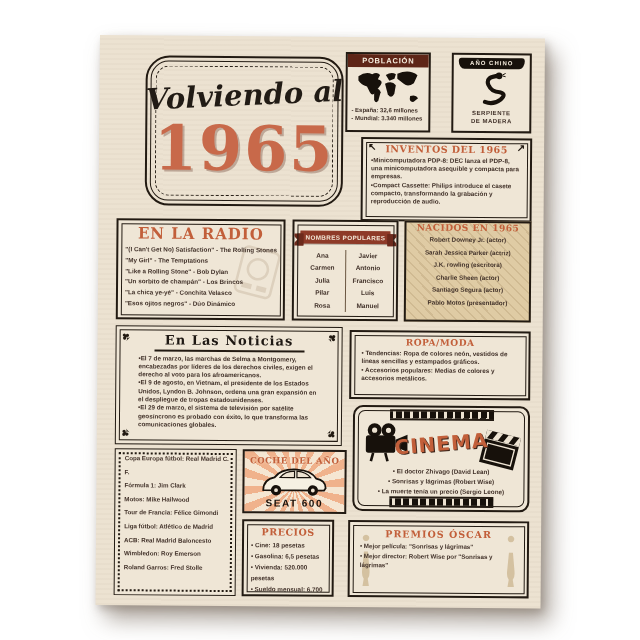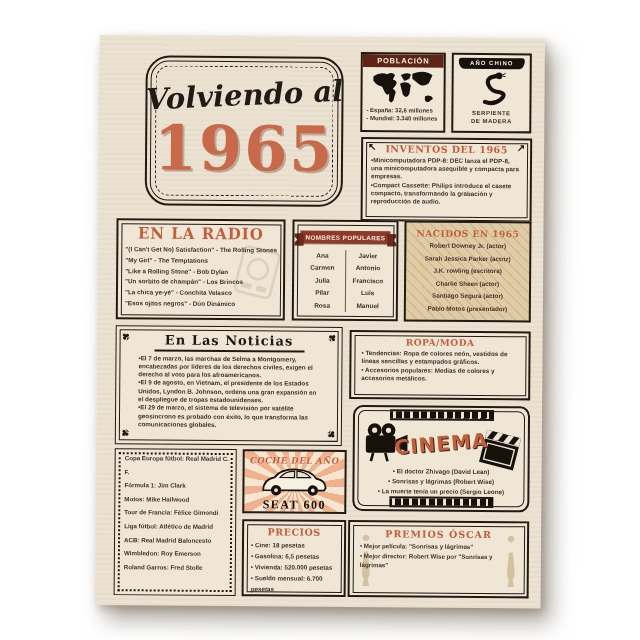--- a/index.html
+++ b/index.html
@@ -35,21 +35,21 @@
   .tf-m{position:absolute;inset:5px;border:1.5px solid var(--ink);border-radius:18px;}
   .tf-i{position:absolute;inset:10px;border:1.6px dashed var(--ink);border-radius:14px;}
   .title-script{position:absolute;top:22px;left:0;width:100%;text-align:center;
     font-family:"DejaVu Serif",serif;font-style:italic;font-weight:bold;font-size:29px;
     color:#211b15;transform:rotate(-3deg);}
   .title-year{position:absolute;top:56px;left:0;width:100%;text-align:center;
     font-family:"DejaVu Serif",serif;font-weight:bold;font-size:62px;color:var(--accent2);
     letter-spacing:2px;text-shadow:2px 2px 0 rgba(85,38,22,0.30);}
 
   
-  .poblacion{left:261px;top:15px;width:85px;height:80px;}
+  .poblacion{left:246px;top:15px;width:85px;height:80px;}
   .pob-header{height:13px;background:var(--maroon);color:#f5ecdd;font-size:7.5px;
     font-weight:bold;text-align:center;line-height:13px;letter-spacing:0.8px;}
   .pob-map{display:block;margin:2px auto 1px;}
   .pob-lines{font-size:6px;line-height:8px;padding-left:4px;}
 
   
   .anochino{left:352px;top:15px;width:80px;height:80px;text-align:center;}
   .ac-banner{width:86%;height:11px;margin:3px auto 1px;background:#17110b;color:#f5ecdd;
     font-size:6px;font-weight:bold;line-height:11px;letter-spacing:1px;
     border-radius:8px 8px 16px 16px/9px 9px 22px 22px;}
@@ -76,21 +76,21 @@
   .ribbon::before,.ribbon::after{content:"";position:absolute;top:3px;border:6.5px solid #6d2a1c;z-index:-1;}
   .ribbon::before{left:-9px;border-left-color:transparent;}
   .ribbon::after{right:-9px;border-right-color:transparent;}
   .name-cols{display:flex;padding:2px 6px 0 6px;}
   .name-col{flex:1;text-align:center;font-size:6.5px;line-height:12.4px;}
   .name-col.second{border-left:1px solid #6b5742;}
 
   
   .nacidos{left:306px;top:183px;width:127px;height:101px;background:var(--tan);
     background-image:repeating-linear-gradient(45deg,rgba(140,110,65,0.18) 0 1.5px,transparent 1.5px 7px);}
-  .nac-title{font-size:9px;margin-top:6px;}
+  .nac-title{font-size:9px;margin-top:0;}
   .nac-list{font-size:6.3px;line-height:12.6px;text-align:center;padding-top:1px;}
 
   
   .noticias{left:18px;top:290px;width:227px;height:119px;border:1.5px solid var(--ink);}
   .not-inner{position:absolute;inset:3px;border:1px solid var(--ink);pointer-events:none;}
   .not-title{font-family:"DejaVu Serif",serif;font-weight:bold;font-size:13px;color:#1e1813;
     text-align:center;margin-top:6px;letter-spacing:1px;position:relative;z-index:2;}
   .not-rule{width:150px;height:1.6px;background:var(--ink);margin:2px auto 3px;position:relative;z-index:2;}
   .not-body{font-size:6.3px;line-height:8.3px;padding:0 22px;}
   .orn{position:absolute;font-size:12px;color:var(--ink);z-index:4;line-height:12px;}
@@ -122,27 +122,27 @@
   
   .deportes{left:18px;top:413px;width:122px;height:147px;border:1.2px solid var(--ink);}
   .dep-inner{position:absolute;inset:3px;border:2px dotted var(--ink);pointer-events:none;z-index:3;}
   .dep-title{font-size:16px;margin-top:7px;letter-spacing:1px;}
   .dep-list{font-size:6.2px;line-height:13.6px;padding:2px 4px 0 9px;}
 
   
   .coche{left:146px;top:413px;width:104px;height:64px;
     background:repeating-conic-gradient(from 0deg at 50% 58%,#f0b28c 0deg 10deg,#f5e6d2 10deg 20deg);
     text-align:center;}
-  .coche-title{font-size:8.5px;margin-top:4px;text-shadow:0 0 2px #f5e6d2;font-style:italic;}
+  .coche-title{font-size:8.5px;margin-top:4px;text-shadow:0 0 2px #f5e6d2;}
   .coche-car{display:block;margin:0 auto;}
-  .coche-model{font-size:12px;font-weight:bold;color:#17110b;letter-spacing:1.5px;
-    font-family:Liberation Serif, serif;}
-
-  
-  .precios{left:146px;top:483px;width:104px;height:77px;}
+  .coche-model{font-size:10px;font-weight:bold;color:#17110b;letter-spacing:1.5px;
+    font-family:Liberation Sans, sans-serif;}
+
+  
+  .precios{left:146px;top:483px;width:92px;height:77px;}
   .pre-title{font-size:9.5px;margin-top:5px;}
   .pre-list{font-size:6.3px;line-height:11px;padding:2px 4px 0 7px;}
 
   
   .oscar{left:252px;top:483px;width:181px;height:77px;}
   .osc-title{font-size:9.5px;margin-top:6px;letter-spacing:1px;}
   .osc-list{font-size:6.2px;line-height:9.6px;padding:2px 8px 0 10px;}
   .statuette{position:absolute;top:10px;opacity:0.45;z-index:1;}
   .statuette.l{left:8px;}.statuette.r{right:8px;}
 </style>

